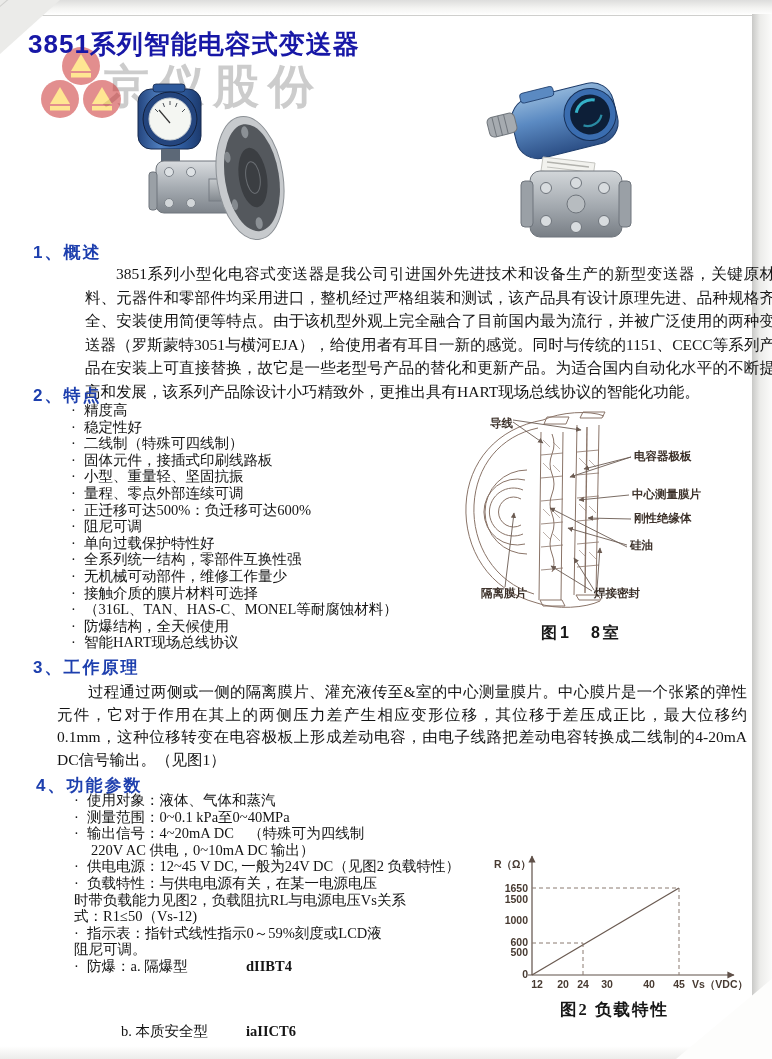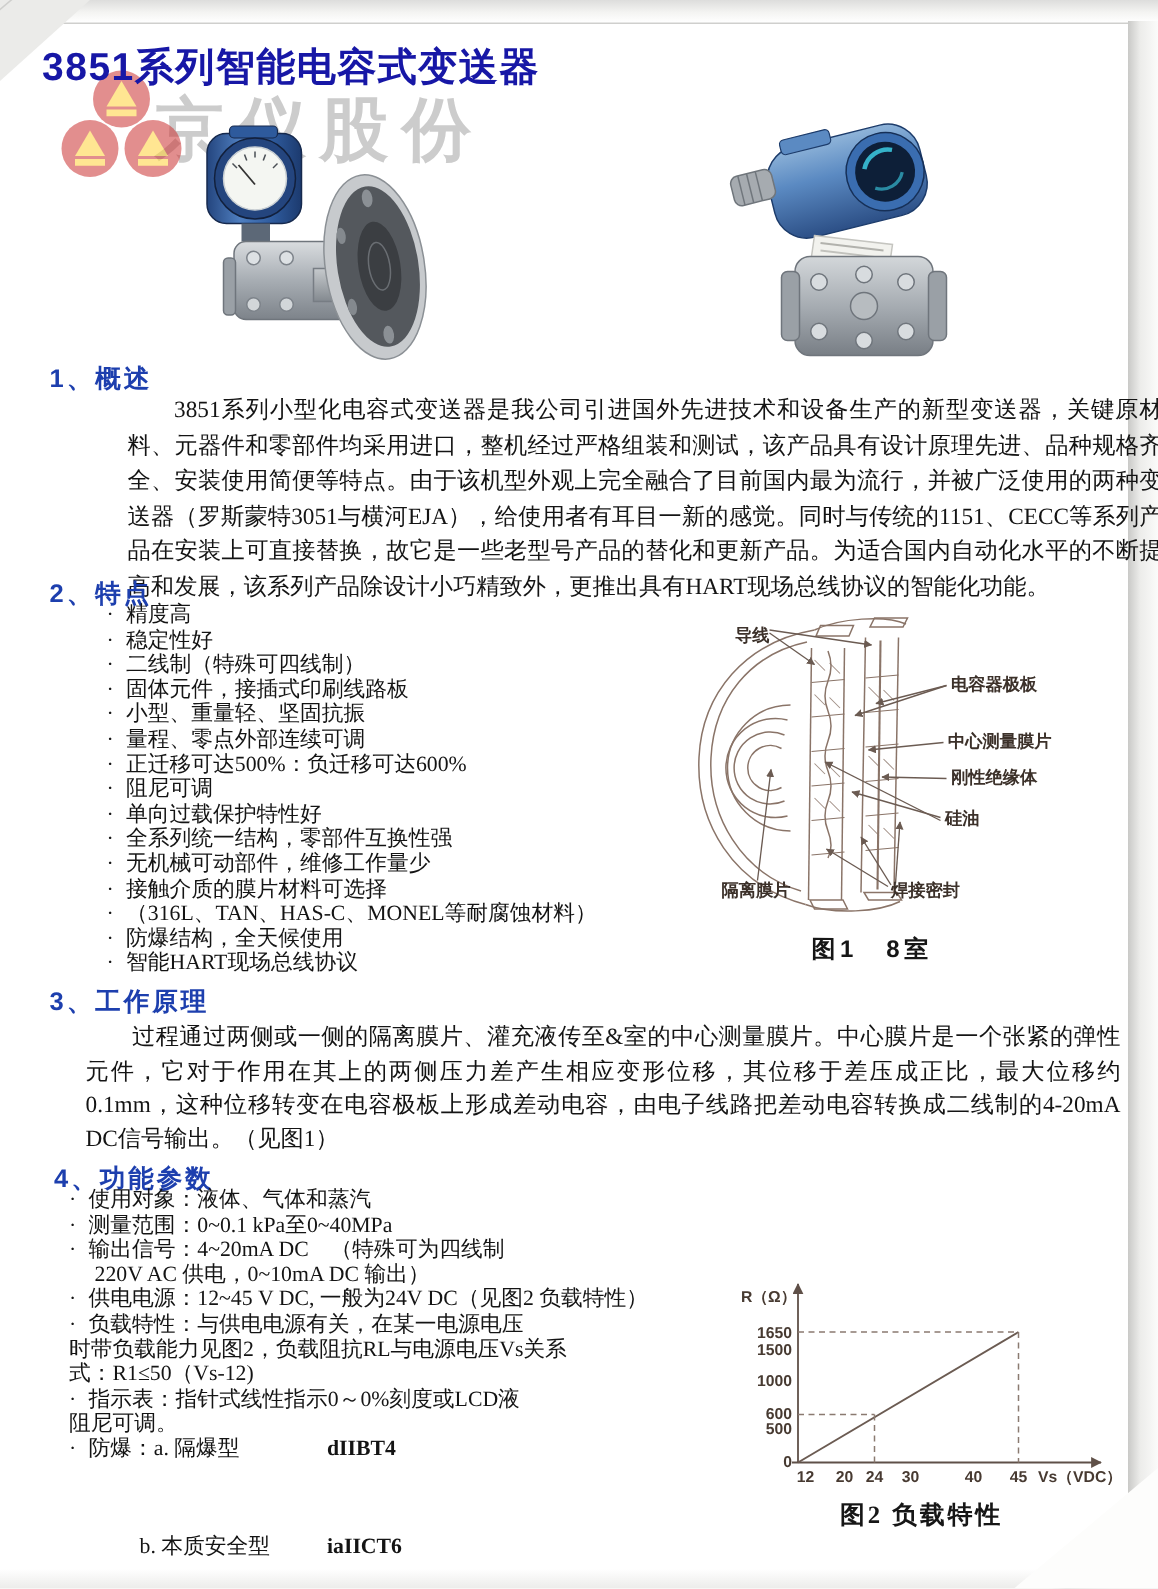--- a/index.html
+++ b/index.html
@@ -37,21 +37,21 @@
 
   .para{position:absolute;left:57px;top:262px;width:690px;font-size:15.5px;line-height:23.5px;
         text-indent:2em;text-align:justify;color:#141414;z-index:4;margin-left:28px;}
   .para3{position:absolute;left:57px;top:681px;width:690px;font-size:15.5px;line-height:22.5px;
          text-indent:2em;text-align:justify;color:#141414;z-index:4;}
 
   .features{position:absolute;left:71px;top:402px;width:390px;z-index:4;}
   .features .row{font-size:14.5px;line-height:16.6px;white-space:nowrap;color:#141414;}
   .blt{display:inline-block;width:13px;color:#141414;}
 
-  .params{position:absolute;left:46px;top:792px;width:436px;z-index:4;}
+  .params{position:absolute;left:74px;top:792px;width:436px;z-index:4;}
   .params .row{position:relative;font-size:14.5px;line-height:16.6px;white-space:nowrap;color:#141414;}
   .params .ind1{padding-left:17px;} .params .ind2{padding-left:47px;margin-top:48px;}
   .params .val{position:absolute;left:172px;top:0;font-weight:bold;}
 
   .fig1{position:absolute;left:452px;top:404px;z-index:4;}
   .fig1 text{font-family:"Liberation Sans","DejaVu Sans",sans-serif;font-size:11.5px;font-weight:bold;fill:#3c312a;}
   .fig1 .cap{font-size:16px;fill:#161616;letter-spacing:3px;}
 
   .chart{position:absolute;left:468px;top:843px;z-index:4;}
   .chart text{font-family:"Liberation Sans","DejaVu Sans",sans-serif;font-size:10.5px;font-weight:bold;fill:#473a31;}
@@ -291,21 +291,21 @@
   <div class="h h4s">4、功能参数</div>
   <div class="params">
     <div class="row"><span class="blt">·</span><span>使用对象：液体、气体和蒸汽</span></div>
     <div class="row"><span class="blt">·</span><span>测量范围：0~0.1 kPa至0~40MPa</span></div>
     <div class="row"><span class="blt">·</span><span>输出信号：4~20mA DC　（特殊可为四线制</span></div>
     <div class="row ind1"><span>220V AC 供电，0~10mA DC 输出）</span></div>
     <div class="row"><span class="blt">·</span><span>供电电源：12~45 V DC, 一般为24V DC（见图2 负载特性）</span></div>
     <div class="row"><span class="blt">·</span><span>负载特性：与供电电源有关，在某一电源电压</span></div>
     <div class="row"><span>时带负载能力见图2，负载阻抗RL与电源电压Vs关系</span></div>
     <div class="row"><span>式：R1≤50（Vs-12)</span></div>
-    <div class="row"><span class="blt">·</span><span>指示表：指针式线性指示0～0%刻度或LCD液</span></div>
+    <div class="row"><span class="blt">·</span><span>指示表：指针式线性指示0～59%刻度或LCD液</span></div>
     <div class="row"><span>阻尼可调。</span></div>
     <div class="row"><span class="blt">·</span><span>防爆：a. 隔爆型</span><span class="val">dIIBT4</span></div>
     <div class="row ind2"><span>b. 本质安全型</span><span class="val">iaIICT6</span></div>
   </div>
 
   <svg class="chart" width="300" height="158" viewBox="468 843 300 158">
     <g stroke="#5f5048" stroke-width="1.2" fill="none">
       <line x1="532" y1="975" x2="532" y2="856" marker-end="url(#arr2)"></line>
       <line x1="528" y1="975" x2="734" y2="975" marker-end="url(#arr2)"></line>
     </g>

